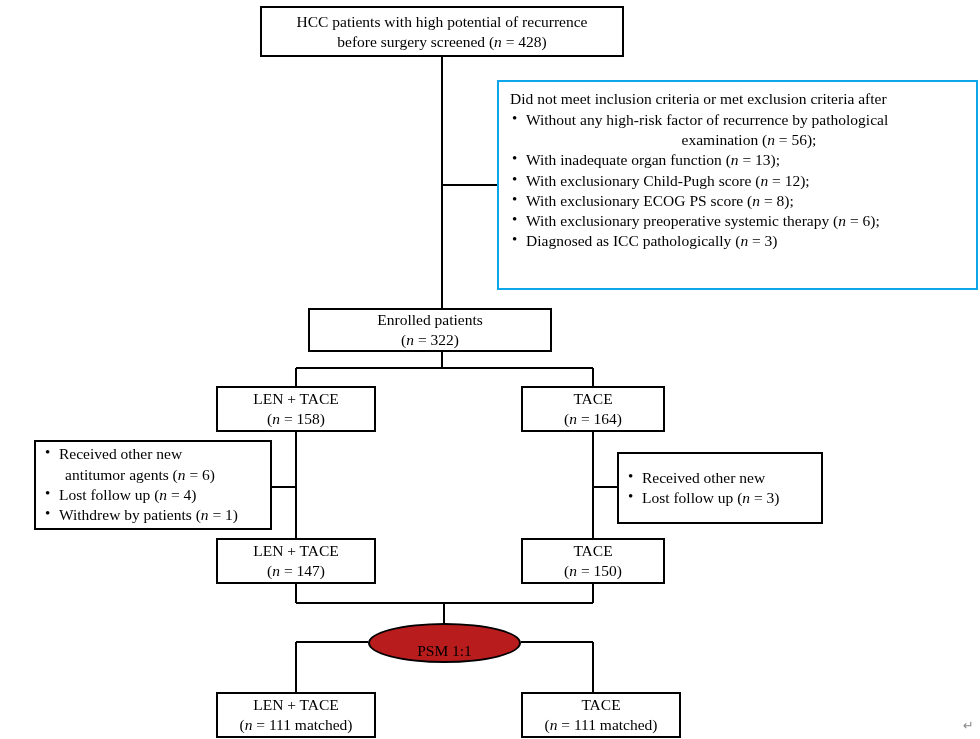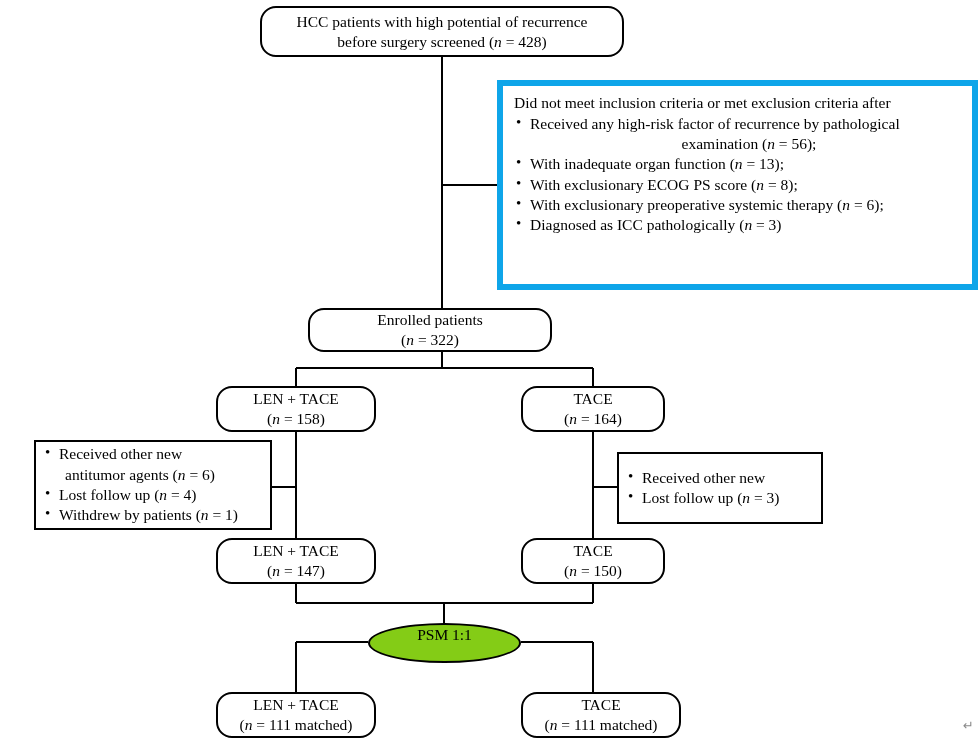--- a/index.html
+++ b/index.html
@@ -31,48 +31,47 @@
     box-sizing: border-box;
     border: 2px solid #000000;
     background: #ffffff;
     display: flex;
     flex-direction: column;
     justify-content: center;
   }
   .node.centered {
     align-items: center;
     text-align: center;
-    border-radius: 16px;
   }
   .node-line {
     font-size: 15.5px;
     line-height: 1.28;
     white-space: nowrap;
   }
   .node.centered .node-line {
     padding: 0 8px;
   }
   .ellipse-node {
     position: absolute;
     box-sizing: border-box;
     border: 2.2px solid #000000;
     border-radius: 50%;
-    background: #84cc16;
+    background: #b91c1c;
     display: flex;
-    align-items: flex-start;
+    align-items: flex-end;
     justify-content: center;
     text-align: center;
   }
   .ellipse-node .node-line {
     font-size: 15.5px;
   }
   .crit-box {
     position: absolute;
     box-sizing: border-box;
-    border: 6px solid #0ea5e9;
+    border: 2px solid #0ea5e9;
     background: #ffffff;
     padding: 7px 10px 7px 11px;
   }
   .crit-head {
     font-size: 15.5px;
     line-height: 1.3;
     margin: 0 0 1px 0;
   }
   .crit-list {
     list-style: none;
@@ -180,25 +179,28 @@
 
   <div class="node centered" style="left:260px; top:6px; width:364px; height:51px;">
     <div class="node-line">HCC patients with high potential of recurrence</div>
     <div class="node-line">before surgery screened (<em class="var">n</em> = 428)</div>
   </div>
 
   <div class="crit-box" style="left:497px; top:80px; width:481px; height:210px;">
     <div class="crit-head">Did not meet inclusion criteria or met exclusion criteria after</div>
     <ul class="crit-list">
       <li>
-        <span>Received any high-risk factor of recurrence by pathological</span>
+        <span>Without any high-risk factor of recurrence by pathological</span>
         <span class="cont">examination (<em class="var">n</em> = 56);</span>
       </li>
       <li>
         <span>With inadequate organ function (<em class="var">n</em> = 13);</span>
+      </li>
+      <li>
+        <span>With exclusionary Child-Pugh score (<em class="var">n</em> = 12);</span>
       </li>
       <li>
         <span>With exclusionary ECOG PS score (<em class="var">n</em> = 8);</span>
       </li>
       <li>
         <span>With exclusionary preoperative systemic therapy (<em class="var">n</em> = 6);</span>
       </li>
       <li>
         <span>Diagnosed as ICC pathologically (<em class="var">n</em> = 3)</span>
       </li>

